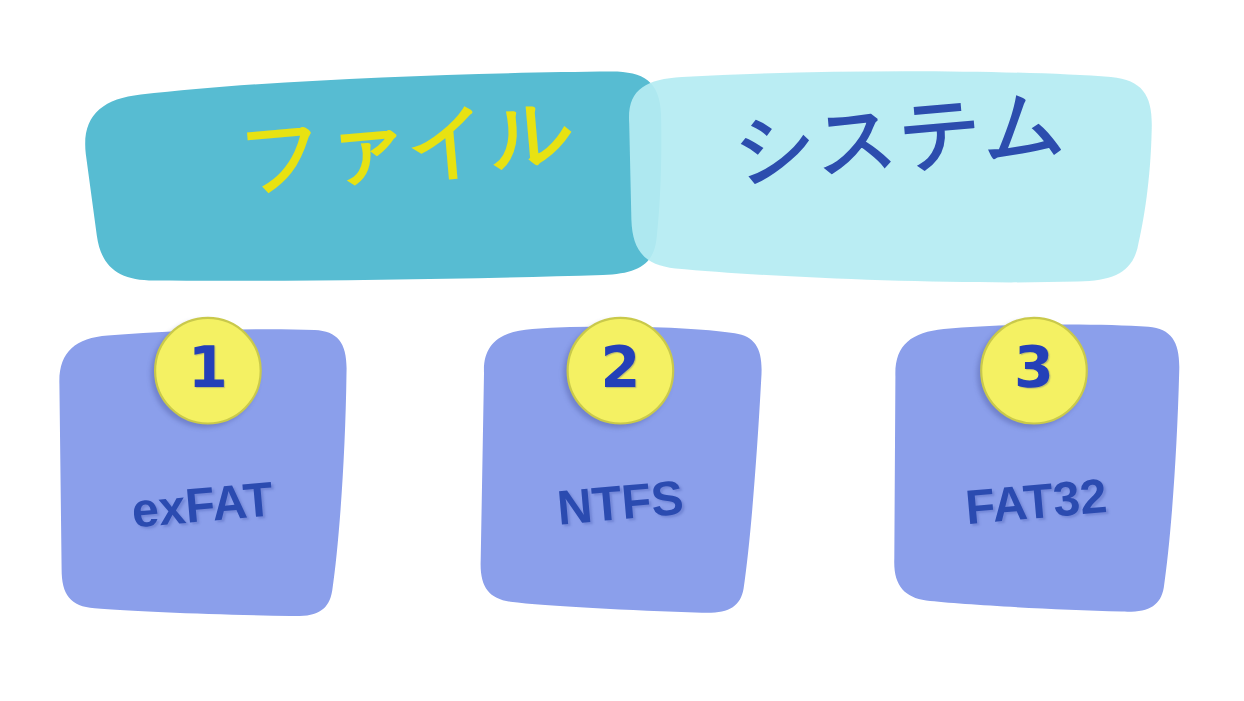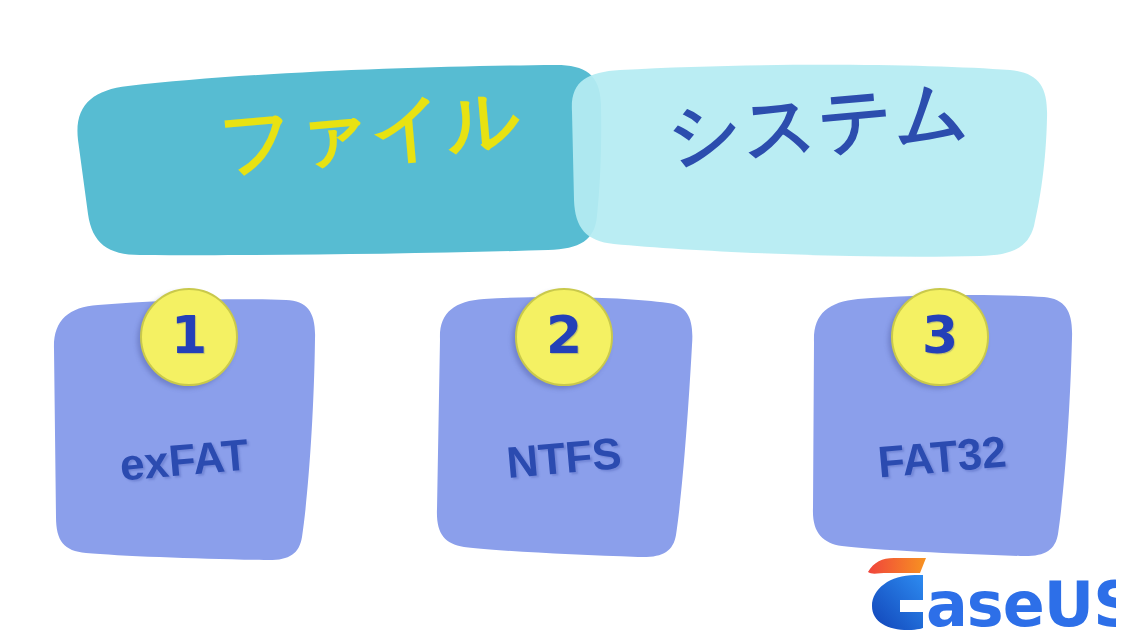--- a/index.html
+++ b/index.html
@@ -219,38 +219,14 @@
                C 14 251, 4 240, 5 216
                Z"></path>
     </svg>
     <div class="card-label">FAT32</div>
   </div>
 
   <div class="badge badge3">
     <span class="badge-num">3</span>
   </div>
 
-  <div class="logo">
-    <svg width="256" height="74" viewBox="0 0 256 74" xmlns="http://www.w3.org/2000/svg">
-      <defs>
-        <linearGradient id="gOrange" x1="0" y1="0" x2="1" y2="0">
-          <stop offset="0%" stop-color="#F0443C"></stop>
-          <stop offset="100%" stop-color="#F79321"></stop>
-        </linearGradient>
-        <linearGradient id="gBlueMark" x1="0" y1="1" x2="1" y2="0">
-          <stop offset="0%" stop-color="#1144B8"></stop>
-          <stop offset="100%" stop-color="#2D8BF0"></stop>
-        </linearGradient>
-      </defs>
-
-      <path fill="url(#gOrange)" d="M 8 16 C 14 6, 22 2, 34 2 L 66 2 L 60 17 L 28 17 C 18 17, 12 19, 8 16 Z"></path>
-
-      <path fill="url(#gBlueMark)" d="M 55 19
-               C 30 19, 12 33, 12 50
-               C 12 66, 28 74, 48 74
-               C 58 74, 63 72, 63 72
-               L 63 56 L 40 56 L 40 44 L 63 44 L 63 19 Z"></path>
-
-      <text x="66" y="70" font-family="'DejaVu Sans', sans-serif" font-size="62" font-weight="700" letter-spacing="-1" fill="#2D6FE8">aseUS</text>
-    </svg>
-  </div>
 
 </div>
 
 </body></html>

